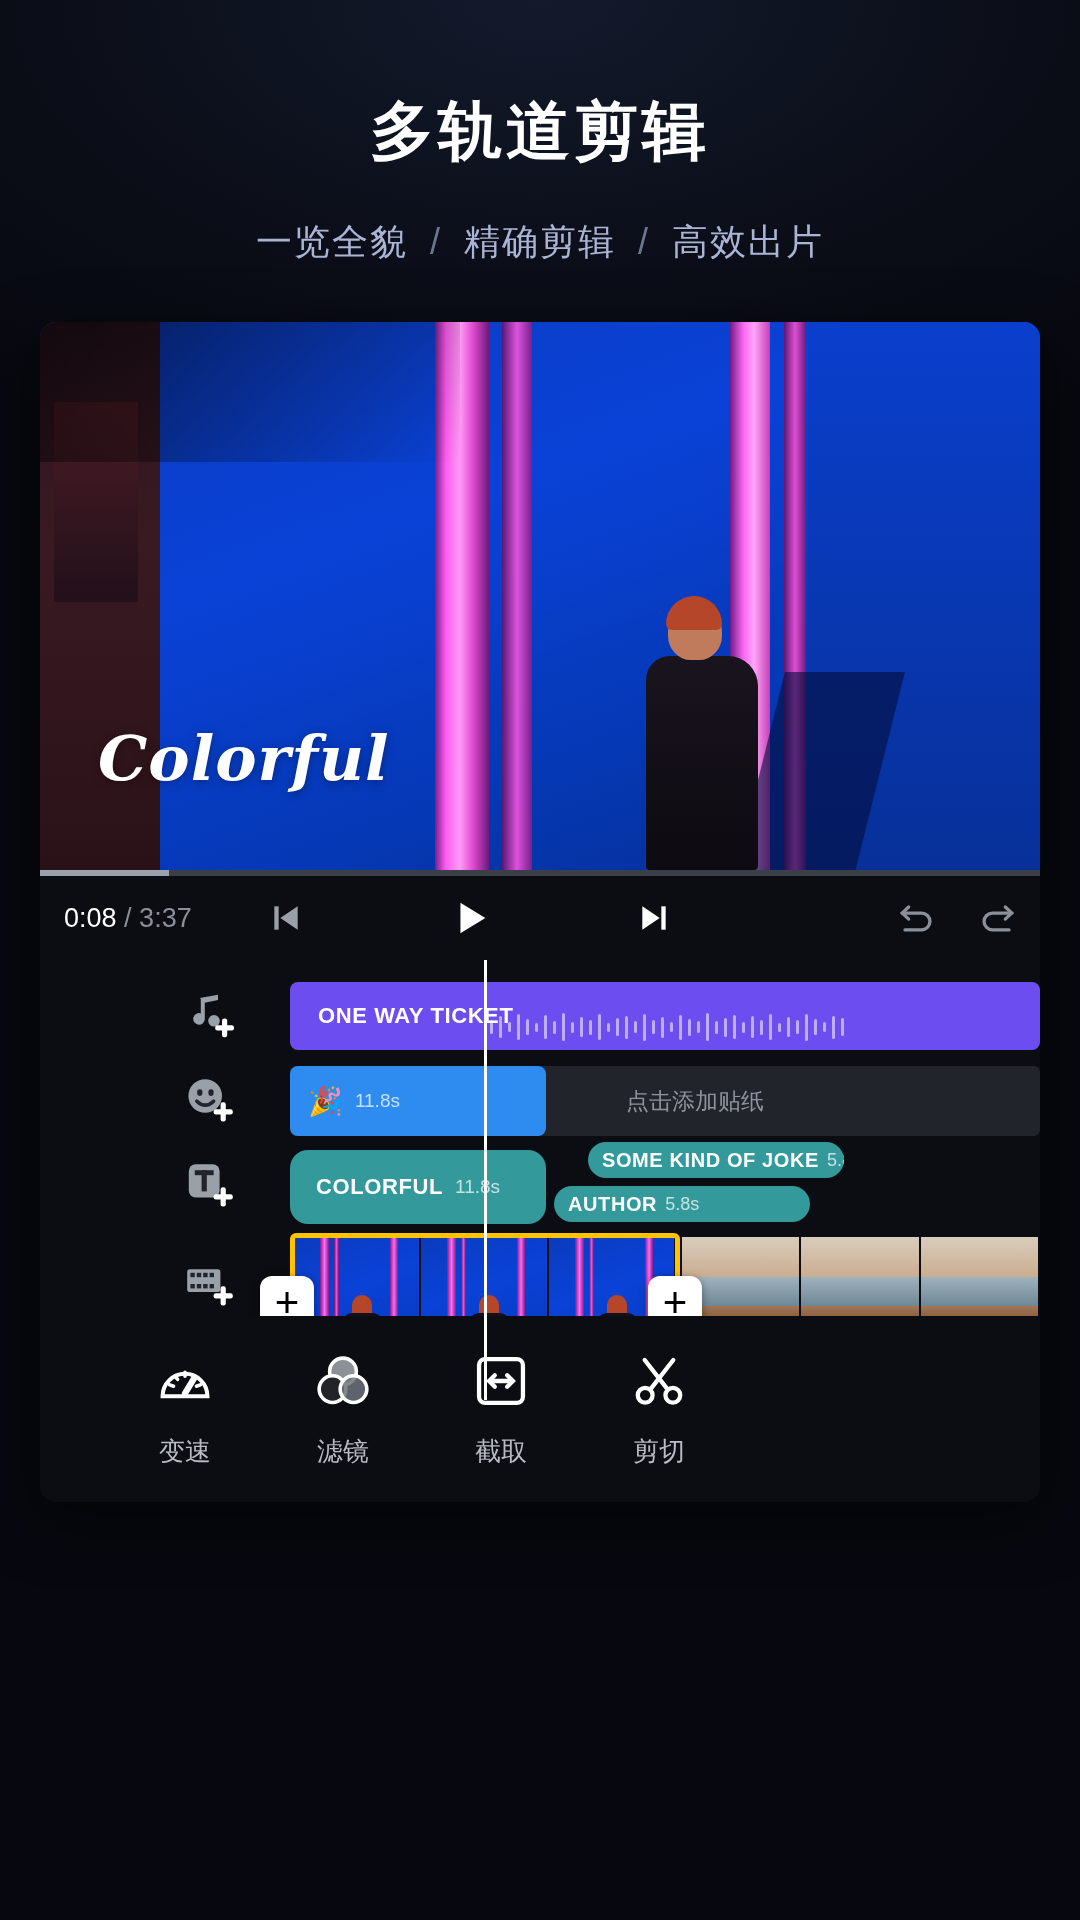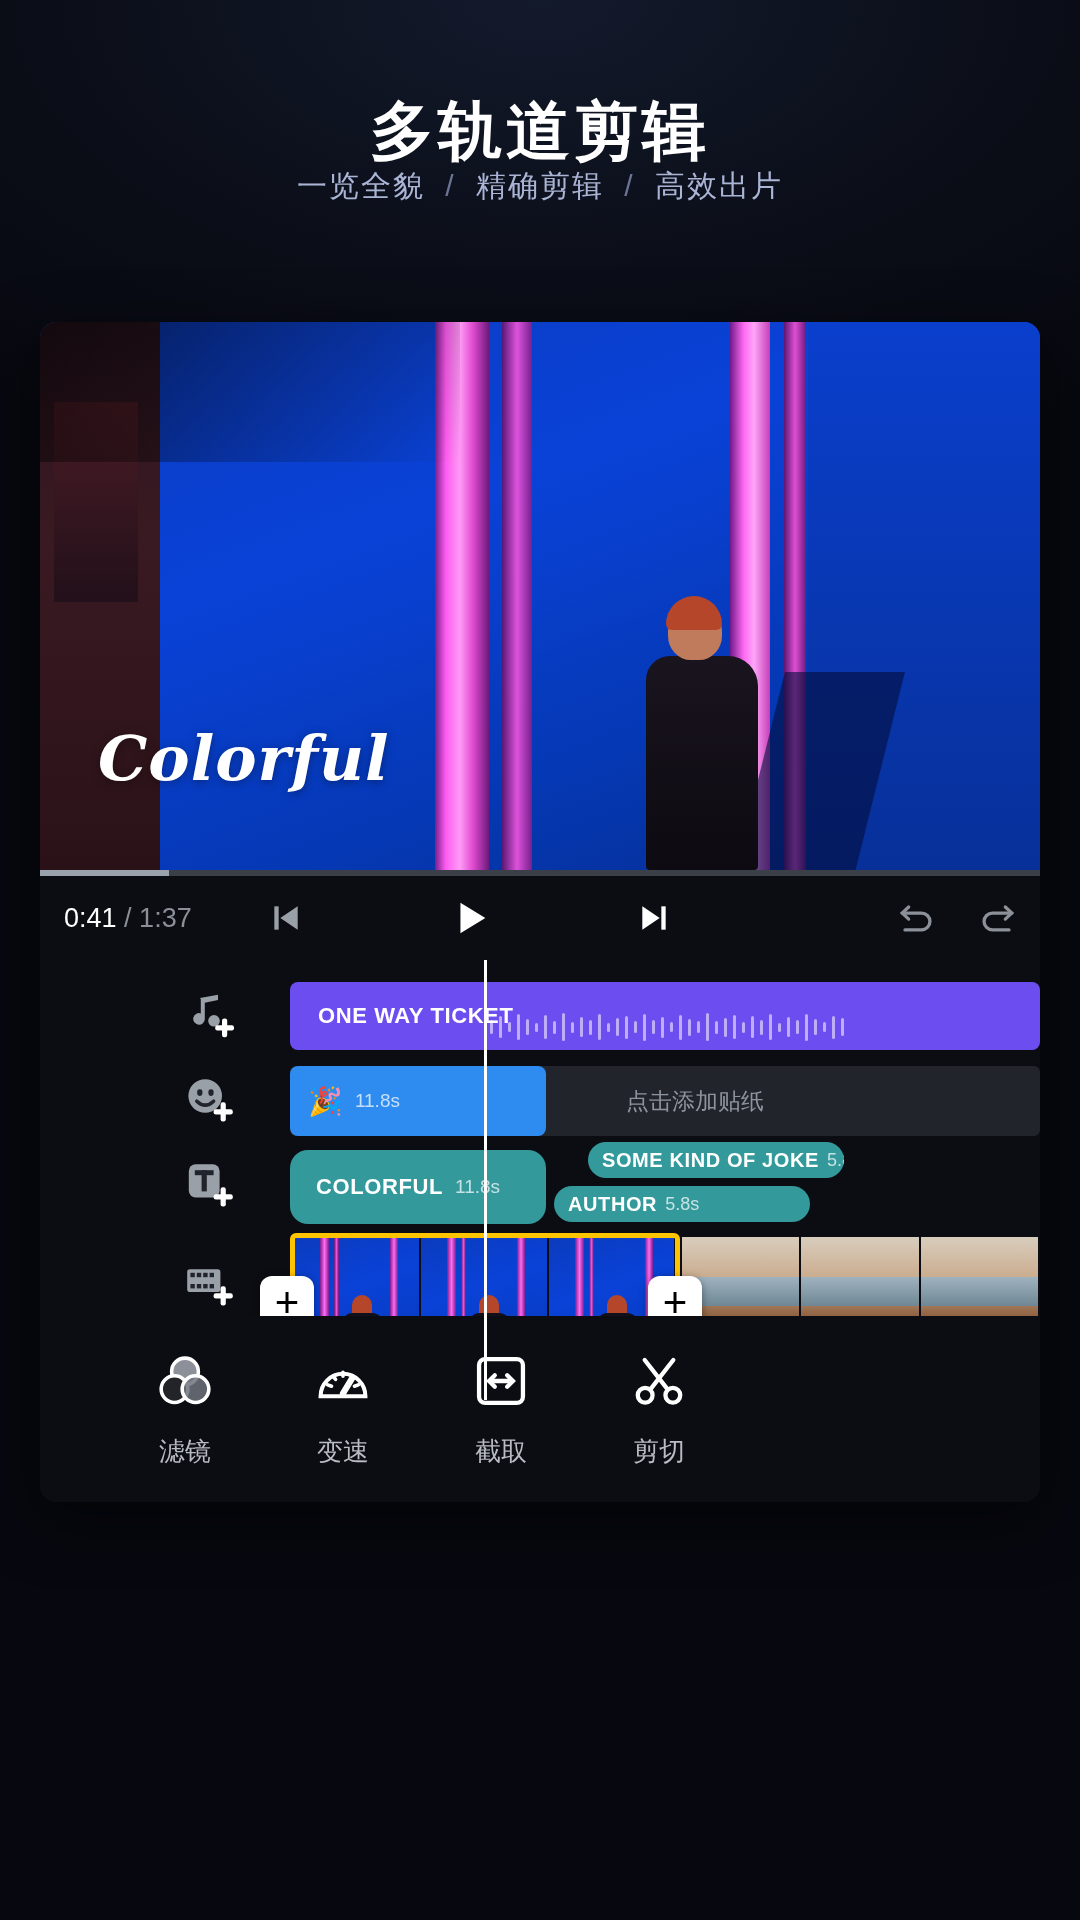--- a/index.html
+++ b/index.html
@@ -16,21 +16,21 @@
     overflow: hidden;
   }
 
   
   .header { padding-top: 96px; text-align: center; }
   .title {
     font-size: 64px; font-weight: bold; color: #ffffff;
     letter-spacing: 4px; line-height: 1.1;
   }
   .subtitle {
-    font-size: 30px; color: #aab4d4;
+    margin-top: 52px; font-size: 36px; color: #aab4d4;
     letter-spacing: 2px; font-weight: 400;
   }
   .subtitle .sep { color: #6c7596; margin: 0 10px; }
 
   
   .card {
     position: absolute; left: 40px; top: 322px;
     width: 1000px; height: 1180px;
     background: #0c0d12;
     border-radius: 16px;
@@ -224,23 +224,23 @@
     <div class="progress">
       <div class="seg filled" style="width:130px;"></div>
       <div class="seg" style="width:440px;"></div>
       <div class="seg" style="width:290px;"></div>
       <div class="seg" style="width:58px;"></div>
       <div class="seg" style="width:80px;"></div>
     </div>
 
     <div class="transport">
       <div class="time">
-        <span>0:41</span>
+        <span>0:08</span>
         <span class="total">/</span>
-        <span class="total">1:37</span>
+        <span class="total">3:37</span>
       </div>
       <div class="t-btns">
         <div class="icon-btn">
           <svg width="40" height="40" viewBox="0 0 24 24">
             <rect x="5" y="5" width="2.6" height="14" fill="#9aa0a8"></rect>
             <path d="M19 5 L19 19 L8.6 12 Z" fill="#9aa0a8"></path>
           </svg>
         </div>
         <div class="icon-btn">
           <svg width="46" height="46" viewBox="0 0 24 24">
@@ -458,34 +458,34 @@
         <div class="rtick" style="left:636px;"></div>
         <div class="rlabel" style="left:678px;">15s</div>
         <div class="rtick" style="left:720px;"></div>
         <div class="rtick" style="left:762px;"></div>
 
       </div>
     </div>
 
     <div class="toolbar">
       <div class="tool">
+        <svg width="62" height="62" viewBox="0 0 26 26" fill="none" stroke="#ffffff" stroke-width="1.7" stroke-linecap="round">
+          <path d="M3.6 19.4 a9.4 9.4 0 1 1 18.8 0 Z"></path>
+          <path d="M13 18.2 L17 11.6" stroke-width="2.6"></path>
+          <path d="M6.6 14.6 l1.6 .6M8.8 11 l1.1 1.3M13 9.3 v1.7M17.2 11 l-1.1 1.3M19.4 14.6 l-1.6 .6" stroke-width="1.5"></path>
+        </svg>
+        <span class="tlabel">变速</span>
+      </div>
+      <div class="tool">
         <svg width="62" height="62" viewBox="0 0 26 26">
           <circle cx="13" cy="9" r="5.6" fill="#8b9099" stroke="#ffffff" stroke-width="1.5"></circle>
           <circle cx="8.6" cy="16.4" r="5.6" fill="#232428" stroke="#ffffff" stroke-width="1.5"></circle>
           <circle cx="17.4" cy="16.4" r="5.6" fill="#6e737b" fill-opacity=".85" stroke="#ffffff" stroke-width="1.5"></circle>
         </svg>
         <span class="tlabel">滤镜</span>
-      </div>
-      <div class="tool">
-        <svg width="62" height="62" viewBox="0 0 26 26" fill="none" stroke="#ffffff" stroke-width="1.7" stroke-linecap="round">
-          <path d="M3.6 19.4 a9.4 9.4 0 1 1 18.8 0 Z"></path>
-          <path d="M13 18.2 L17 11.6" stroke-width="2.6"></path>
-          <path d="M6.6 14.6 l1.6 .6M8.8 11 l1.1 1.3M13 9.3 v1.7M17.2 11 l-1.1 1.3M19.4 14.6 l-1.6 .6" stroke-width="1.5"></path>
-        </svg>
-        <span class="tlabel">变速</span>
       </div>
       <div class="tool">
         <svg width="62" height="62" viewBox="0 0 26 26" fill="none" stroke="#ffffff" stroke-width="1.8" stroke-linecap="round">
           <rect x="3.8" y="3.8" width="18.4" height="18.4" rx="2.6"></rect>
           <path d="M8.2 13 H17.8"></path>
           <path d="M10.4 10.6 L8 13 L10.4 15.4"></path>
           <path d="M15.6 10.6 L18 13 L15.6 15.4"></path>
         </svg>
         <span class="tlabel">截取</span>
       </div>

